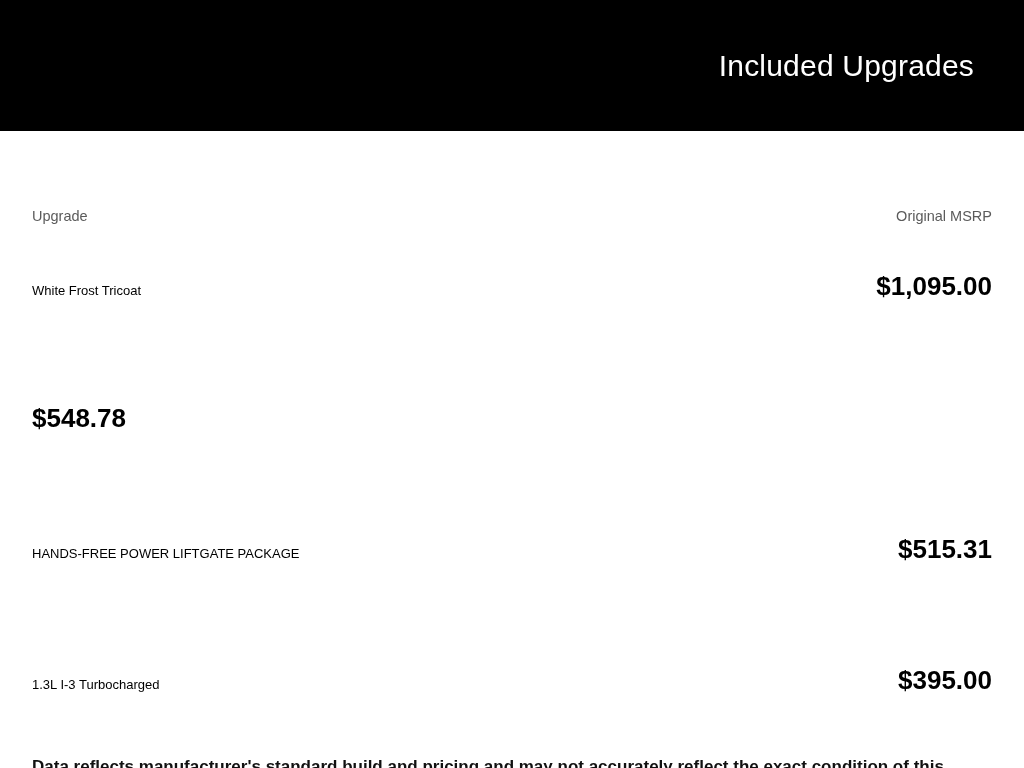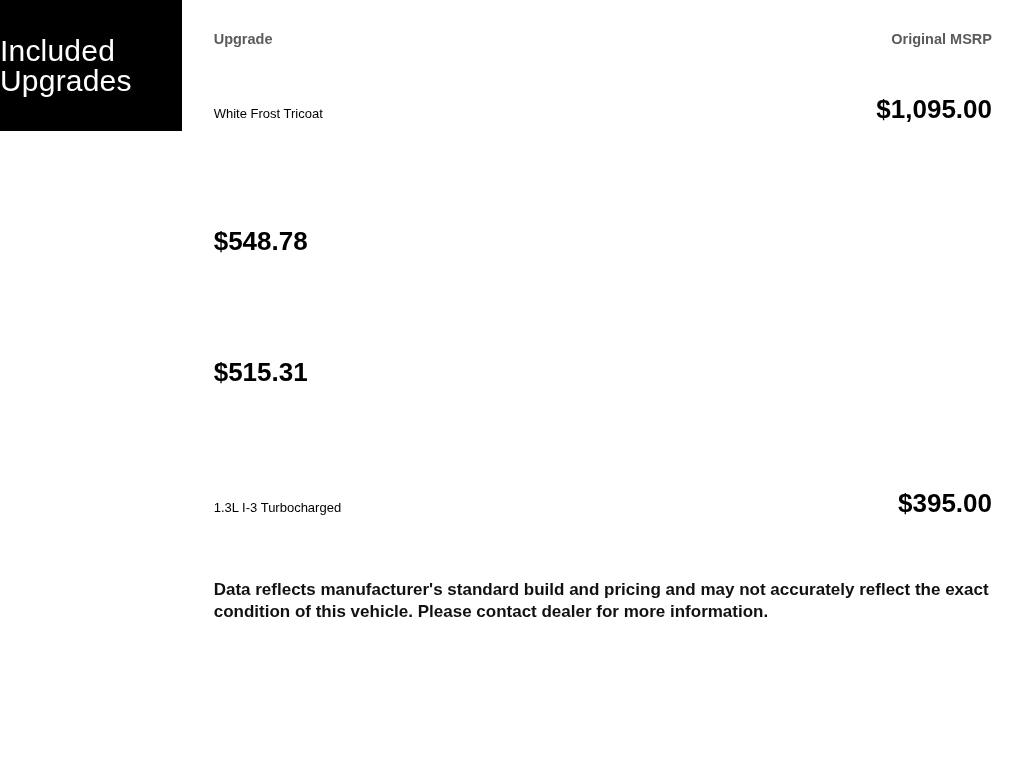--- a/index.html
+++ b/index.html
@@ -12,21 +12,22 @@
     background: #ffffff;
     font-family: "Liberation Sans", sans-serif;
     color: #000000;
     overflow: hidden;
   }
   .page {
     width: 1024px;
     height: 564px;
     position: relative;
     display: flex;
-    flex-direction: row;
+    flex-direction: column;
+    gap: 46px;
   }
   .header-bar {
     background: #000000;
     height: 131px;
     flex: 0 0 131px;
     display: flex;
     align-items: center;
     justify-content: flex-end;
     box-sizing: border-box;
     padding-right: 50px;
@@ -47,21 +48,21 @@
   }
   .col-head {
     display: flex;
     justify-content: space-between;
     align-items: baseline;
     margin-top: 31px;
   }
   .col-head span {
     font-size: 14.5px;
     color: #5b5b5b;
-    font-weight: 700;
+    font-weight: 400;
   }
   .rows {
     margin-top: 0;
   }
   .row {
     display: flex;
     justify-content: space-between;
     align-items: baseline;
     height: 131px;
     box-sizing: border-box;
@@ -112,20 +113,21 @@
       <div class="row">
         <div class="row-label">White Frost Tricoat</div>
         <div class="row-price">$1,095.00</div>
       </div>
 
       <div class="row">
         <div class="row-price">$548.78</div>
       </div>
 
       <div class="row">
+        <div class="row-label">HANDS-FREE POWER LIFTGATE PACKAGE</div>
         <div class="row-price">$515.31</div>
       </div>
 
       <div class="row">
         <div class="row-label">1.3L I-3 Turbocharged</div>
         <div class="row-price">$395.00</div>
       </div>
 
     </div>
 

